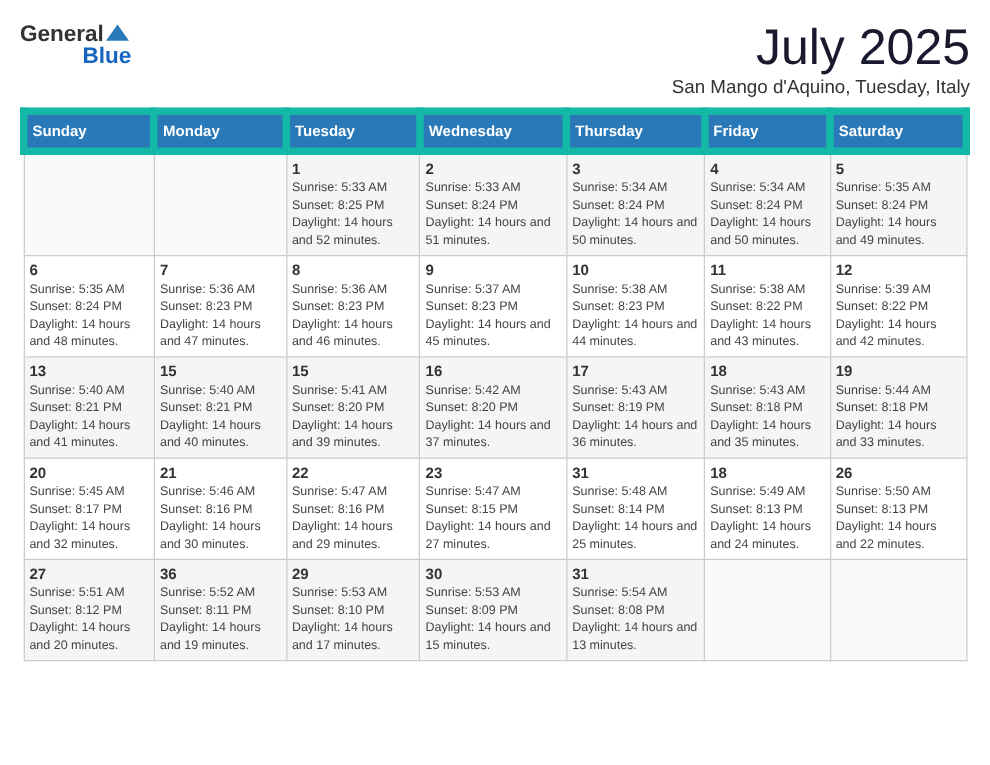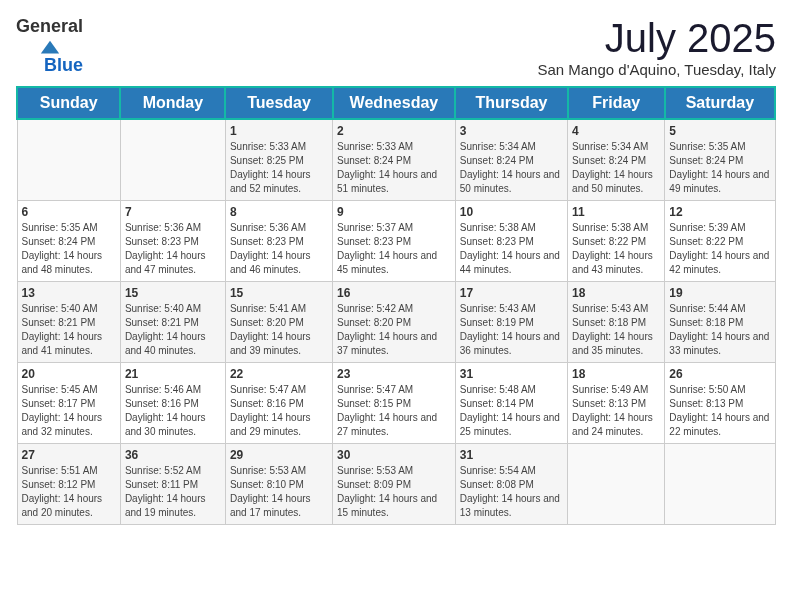--- a/index.html
+++ b/index.html
@@ -49,24 +49,24 @@
     }
     table {
       width: 100%;
       border-collapse: collapse;
       font-size: 11px;
     }
     thead tr th {
       background-color: #2979b8;
       color: #fff;
       padding: 6px 4px;
-      text-align: center;
-      font-size: 16px;
-      font-weight: bold;
-      border: 2px solid #14b8a6;
+      text-align: left;
+      font-size: 12px;
+      font-weight: bold;
+      border: 6px solid #14b8a6;
     }
     tbody tr td {
       border: 1px solid #ccc;
       vertical-align: top;
       padding: 4px;
       min-height: 70px;
       height: 70px;
       color: #333;
       background: #fff;
     }
@@ -90,21 +90,21 @@
     .empty-cell {
       background: #f9f9f9 !important;
     }
   </style>
 </head>
 <body>
 
 <div class="header-area">
   <div class="logo">
     <div style="display:flex;flex-direction:column;align-items:flex-end;">
-      <div style="display:flex;align-items:center;flex-direction:column;">
+      <div style="display:flex;align-items:center;">
         <span class="logo-text-general">General</span>
         <svg class="logo-icon" viewBox="0 0 24 24" xmlns="http://www.w3.org/2000/svg">
           <polygon points="12,4 22,18 2,18" fill="#2979b8"></polygon>
         </svg>
       </div>
       <span class="logo-text-blue" style="margin-top:-4px;">Blue</span>
     </div>
   </div>
   <div class="title-area">
     <div class="month-title">July 2025</div>

